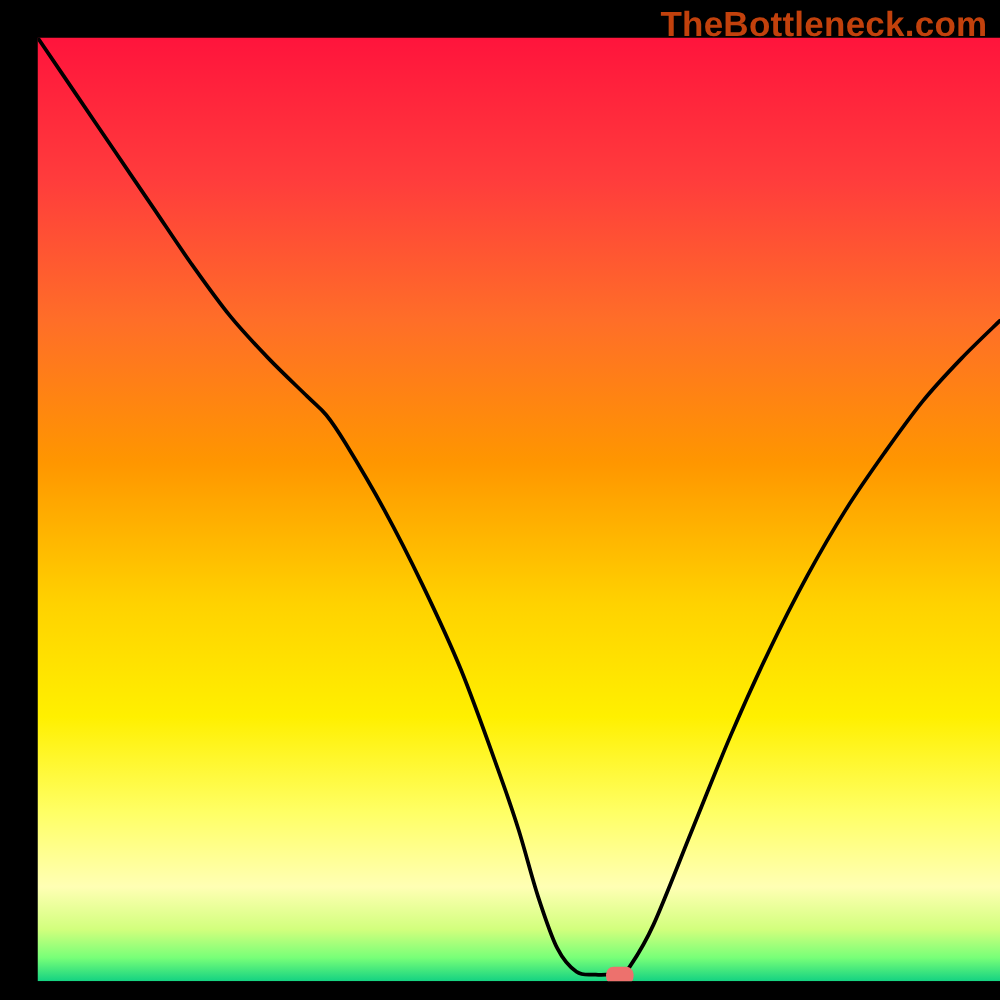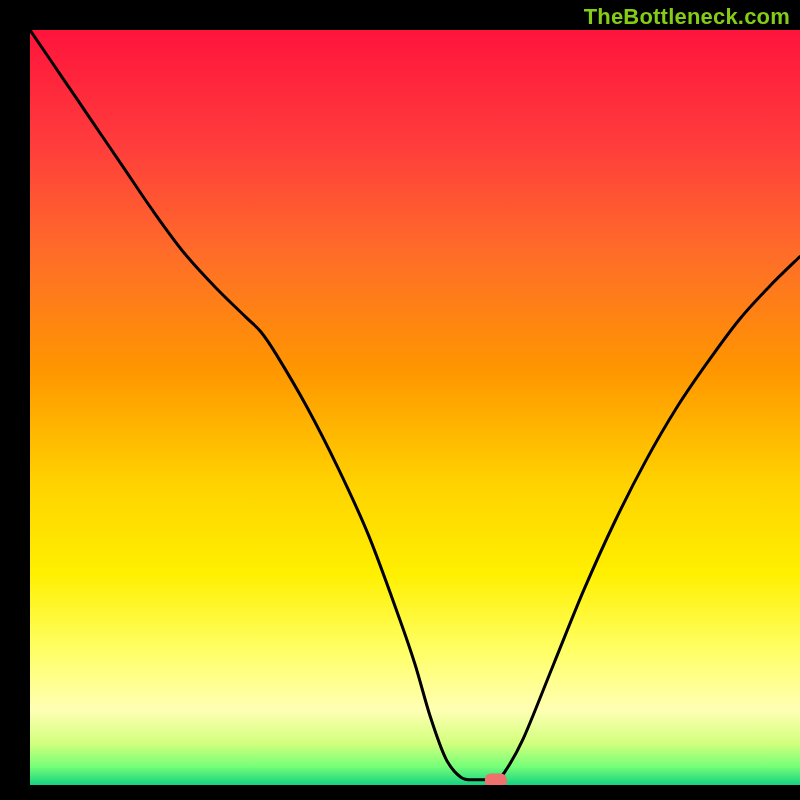--- a/index.html
+++ b/index.html
@@ -13,23 +13,23 @@
   .container {
     position: relative;
     width: 800px;
     height: 800px;
   }
   .watermark {
     position: absolute;
     top: 4px;
     right: 10px;
     font-family: Arial, Helvetica, sans-serif;
-    font-size: 22px;
+    font-size: 28px;
     font-weight: bold;
-    color: #84cc16;
+    color: #c2410c;
     z-index: 10;
     letter-spacing: 0.2px;
   }
   .plot-wrap {
     position: absolute;
     left: 30px;
     top: 30px;
     width: 770px;
     height: 755px;
   }

